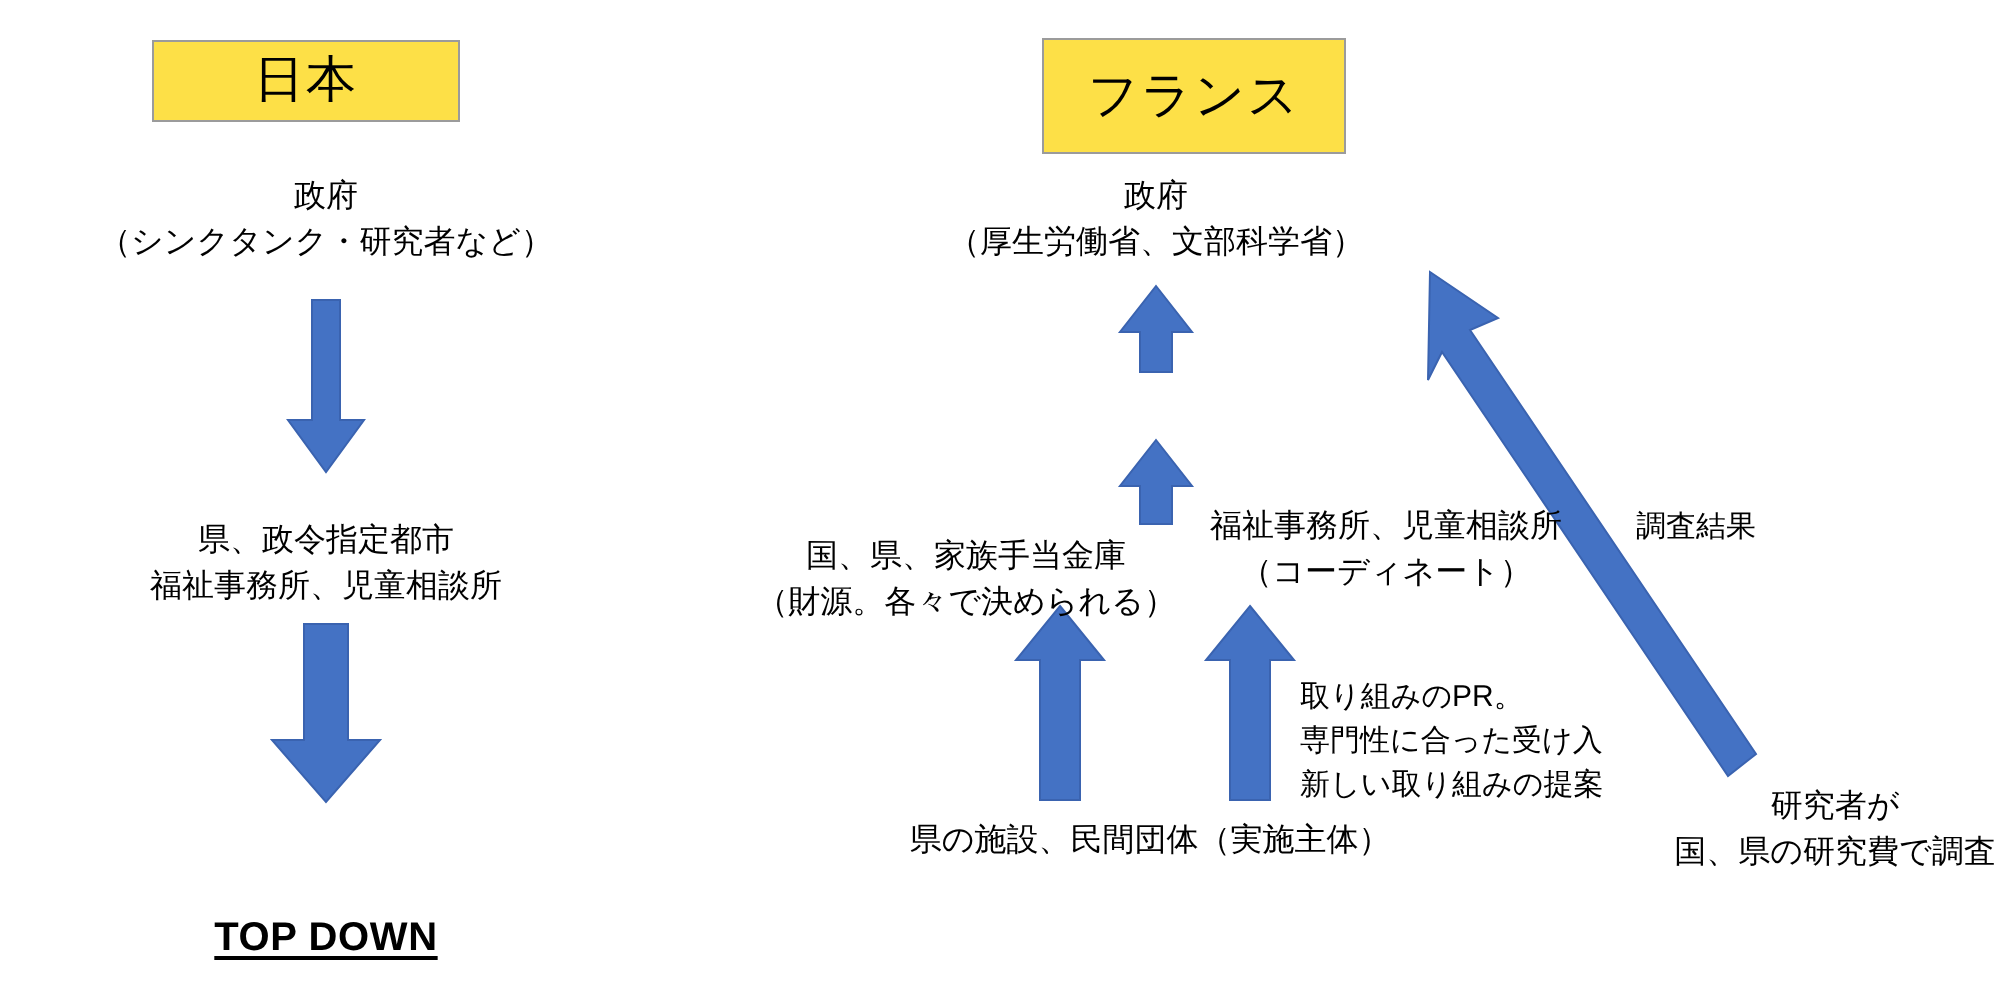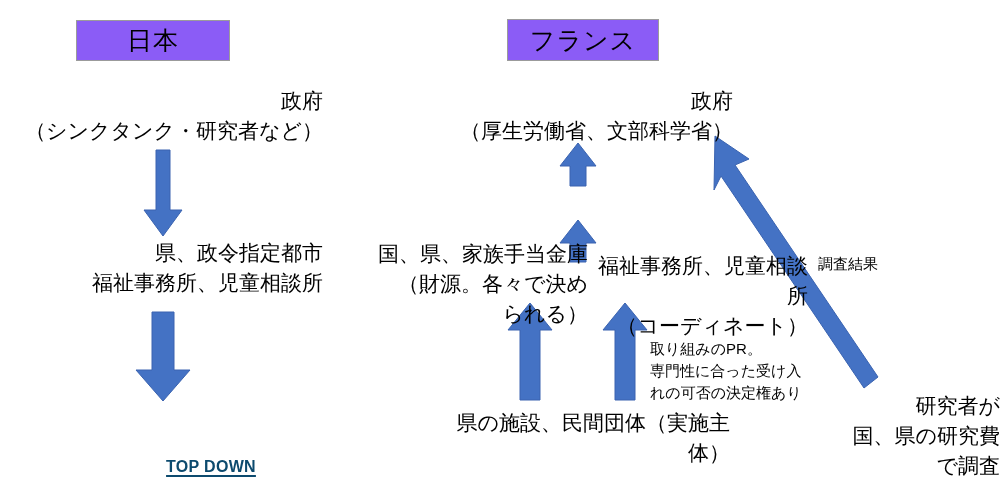--- a/index.html
+++ b/index.html
@@ -17,60 +17,58 @@
     width: 1000px;
     height: 497px;
     background: #ffffff;
     overflow: hidden;
   }
   .abs { position: absolute; }
 
   
   .title-box {
     border: 1px solid #9b9b9b;
-    background: #8b5cf6;
+    background: #fde047;
     display: flex;
     align-items: center;
     justify-content: center;
     font-size: 25px;
     font-weight: 400;
     letter-spacing: 1px;
     line-height: 1;
     color: #000000;
     box-sizing: border-box;
   }
 
   
   .node {
-    font-size: 21px;
+    font-size: 16px;
     line-height: 1.42;
     color: #000000;
-    text-align: right;
+    text-align: center;
     white-space: pre-line;
-    font-family: Liberation Mono, monospace;
   }
 
   .annot {
     font-size: 15px;
     line-height: 1.45;
     color: #000000;
     text-align: left;
     white-space: pre-line;
   }
 
   .legend {
-    font-size: 16px;
+    font-size: 20px;
     font-weight: 700;
-    color: #0c4a6e;
+    color: #000000;
     text-decoration: underline;
     text-underline-offset: 3px;
     text-decoration-thickness: 2px;
     letter-spacing: 0.3px;
     white-space: nowrap;
-    padding-left: 48px;
   }
 
   
   #arrows {
     position: absolute;
     left: 0;
     top: 0;
     width: 1000px;
     height: 497px;
     pointer-events: none;
@@ -95,49 +93,49 @@
 
     <polygon points="625,303 647,330 635,330 635,400 615,400 615,330 603,330" fill="#4472C4" stroke="#3A63B0" stroke-width="1"></polygon>
 
     <polygon points="715,136 749,159 735,165 878,377 864,388 721,176 714,190" fill="#4472C4" stroke="#3A63B0" stroke-width="1"></polygon>
   </svg>
 
   <div class="abs title-box" style="left:76px; top:20px; width:154px; height:41px;">
     <span>日本</span>
   </div>
 
-  <div class="abs title-box" style="left:507px; top:19px; width:152px; height:42px;">
+  <div class="abs title-box" style="left:521px; top:19px; width:152px; height:58px;">
     <span>フランス</span>
   </div>
 
   <div class="abs node" style="left:3px; top:88px; width:320px;">政府
 （シンクタンク・研究者など）</div>
 
-  <div class="abs node" style="left:3px; top:240px; width:320px;">県、政令指定都市
+  <div class="abs node" style="left:3px; top:260px; width:320px;">県、政令指定都市
 福祉事務所、児童相談所</div>
 
 
   <div class="abs legend" style="left:0px; top:458px; width:326px; text-align:center;">TOP DOWN</div>
 
   <div class="abs node" style="left:423px; top:88px; width:310px;">政府
 （厚生労働省、文部科学省）</div>
 
 
-  <div class="abs node" style="left:378px; top:241px; width:210px;">国、県、家族手当金庫
+  <div class="abs node" style="left:378px; top:268px; width:210px;">国、県、家族手当金庫
 （財源。各々で決められる）</div>
 
   <div class="abs node" style="left:578px; top:253px; width:230px;">福祉事務所、児童相談所
 （コーディネート）</div>
 
   <div class="abs node" style="left:420px; top:410px; width:310px;">県の施設、民間団体（実施主体）</div>
 
   <div class="abs node" style="left:835px; top:393px; width:165px;">研究者が
 国、県の研究費で調査</div>
 
 
   <div class="abs annot" style="left:650px; top:338px; width:180px;">取り組みのPR。
 専門性に合った受け入
-れの可否の決定権あり</div>
+新しい取り組みの提案</div>
 
   <div class="abs annot" style="left:818px; top:253px; width:120px;">調査結果</div>
 
 
 </div>
 
 </body></html>

